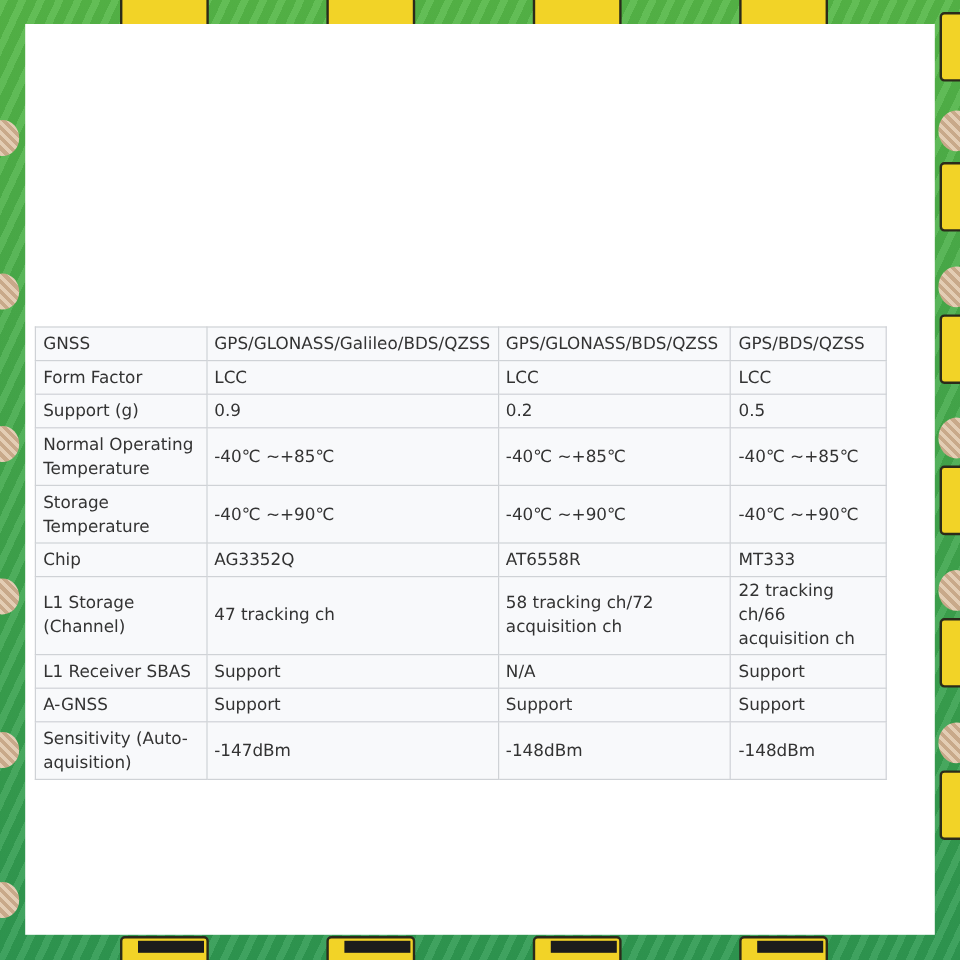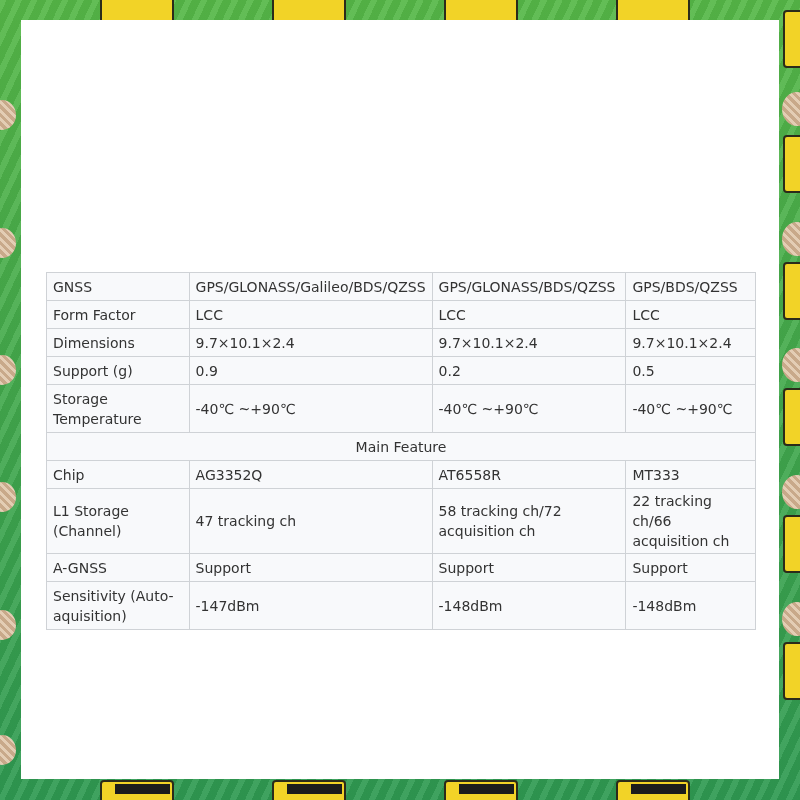--- a/index.html
+++ b/index.html
@@ -20,21 +20,21 @@
   .tile-bar { position:absolute; background:#1c1c1c; }
   .tile-rope {
     position:absolute; border-radius:50%;
     background:repeating-linear-gradient(45deg,#c8a98a 0 3px,#e3cdb4 3px 6px);
   }
   .panel {
     position:absolute; left:21px; top:20px; width:758px; height:759px;
     background:#ffffff;
   }
   table.spec {
-    position:absolute; left:46px; top:272px;
+    position:absolute; left:29px; top:272px;
     border-collapse:collapse; width:710px;
     font-size:14px; color:#333;
     background:#f8f9fb;
   }
   table.spec td {
     border:1px solid #cfd2d6;
     padding:2px 6px;
     vertical-align:middle;
     line-height:20px;
   }
@@ -102,51 +102,54 @@
       <td>GPS/GLONASS/BDS/QZSS</td>
       <td>GPS/BDS/QZSS</td>
     </tr>
     <tr class="h27">
       <td>Form Factor</td>
       <td>LCC</td>
       <td>LCC</td>
       <td>LCC</td>
     </tr>
     <tr class="h27">
-      <td>Dimensions</td>
-      <td>9.7×10.1×2.4</td>
-      <td>9.7×10.1×2.4</td>
-      <td>9.7×10.1×2.4</td>
-    </tr>
-    <tr class="h27">
       <td>Support (g)</td>
       <td>0.9</td>
       <td>0.2</td>
       <td>0.5</td>
     </tr>
     <tr class="h47">
+      <td>Normal Operating Temperature</td>
+      <td>-40℃ ~+85℃</td>
+      <td>-40℃ ~+85℃</td>
+      <td>-40℃ ~+85℃</td>
+    </tr>
+    <tr class="h47">
       <td>Storage Temperature</td>
       <td>-40℃ ~+90℃</td>
       <td>-40℃ ~+90℃</td>
       <td>-40℃ ~+90℃</td>
-    </tr>
-    <tr class="h27">
-      <td class="section" colspan="4">Main Feature</td>
     </tr>
     <tr class="h27">
       <td>Chip</td>
       <td>AG3352Q</td>
       <td>AT6558R</td>
       <td>MT333</td>
     </tr>
     <tr class="h64">
       <td>L1 Storage (Channel)</td>
       <td>47 tracking ch</td>
       <td>58 tracking ch/72 acquisition ch</td>
       <td>22 tracking ch/66 acquisition ch</td>
+    </tr>
+    <tr class="h27">
+      <td>L1 Receiver SBAS</td>
+      <td>Support</td>
+      <td>N/A</td>
+      <td>Support</td>
     </tr>
     <tr class="h27">
       <td>A-GNSS</td>
       <td>Support</td>
       <td>Support</td>
       <td>Support</td>
     </tr>
     <tr class="h47">
       <td>Sensitivity (Auto-aquisition)</td>
       <td>-147dBm</td>

